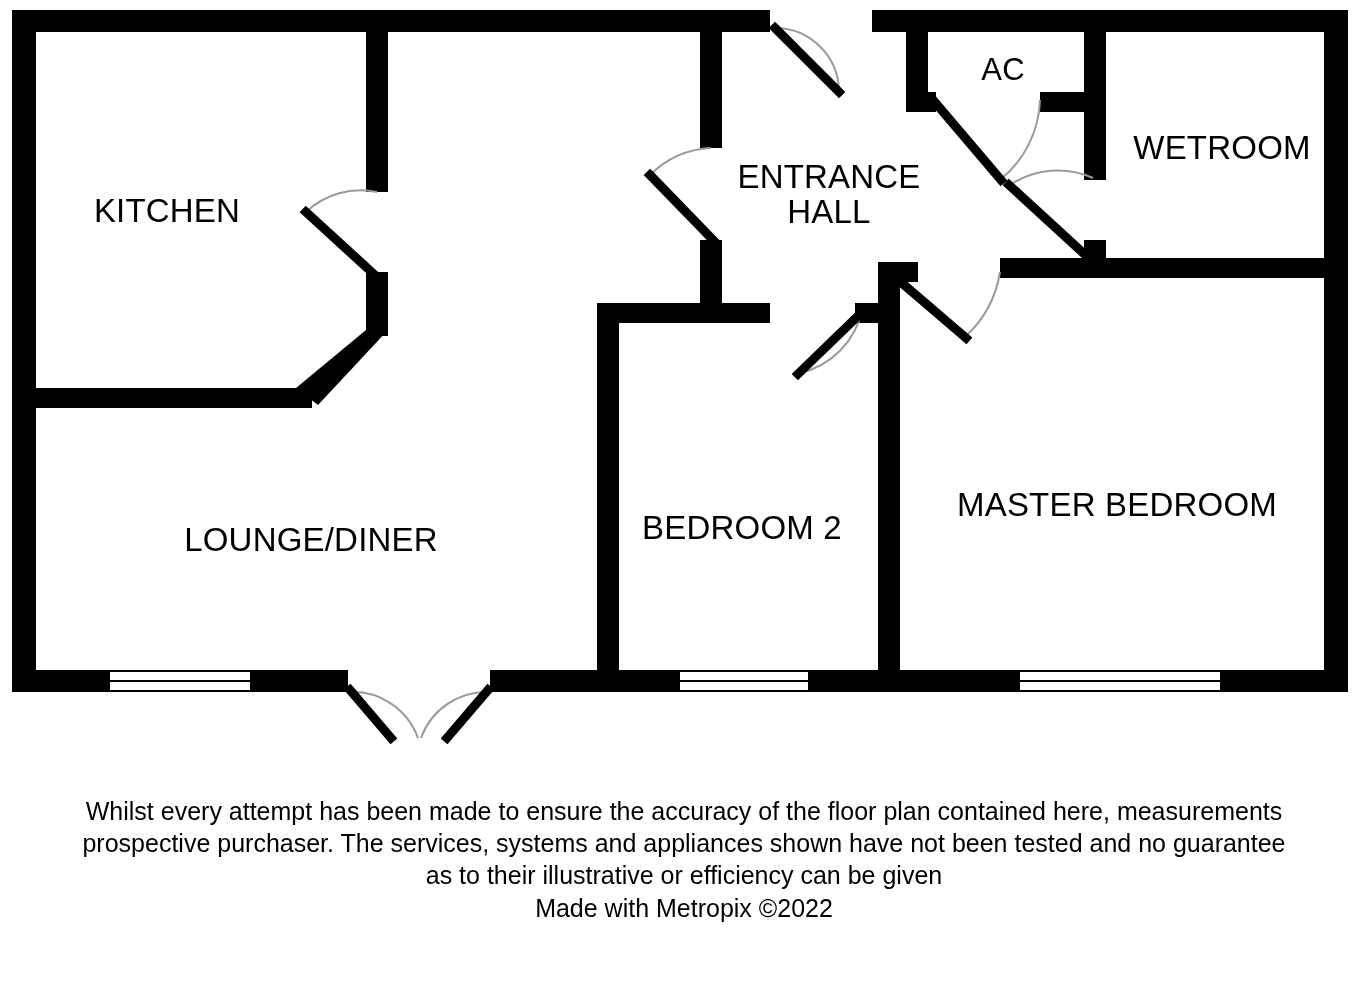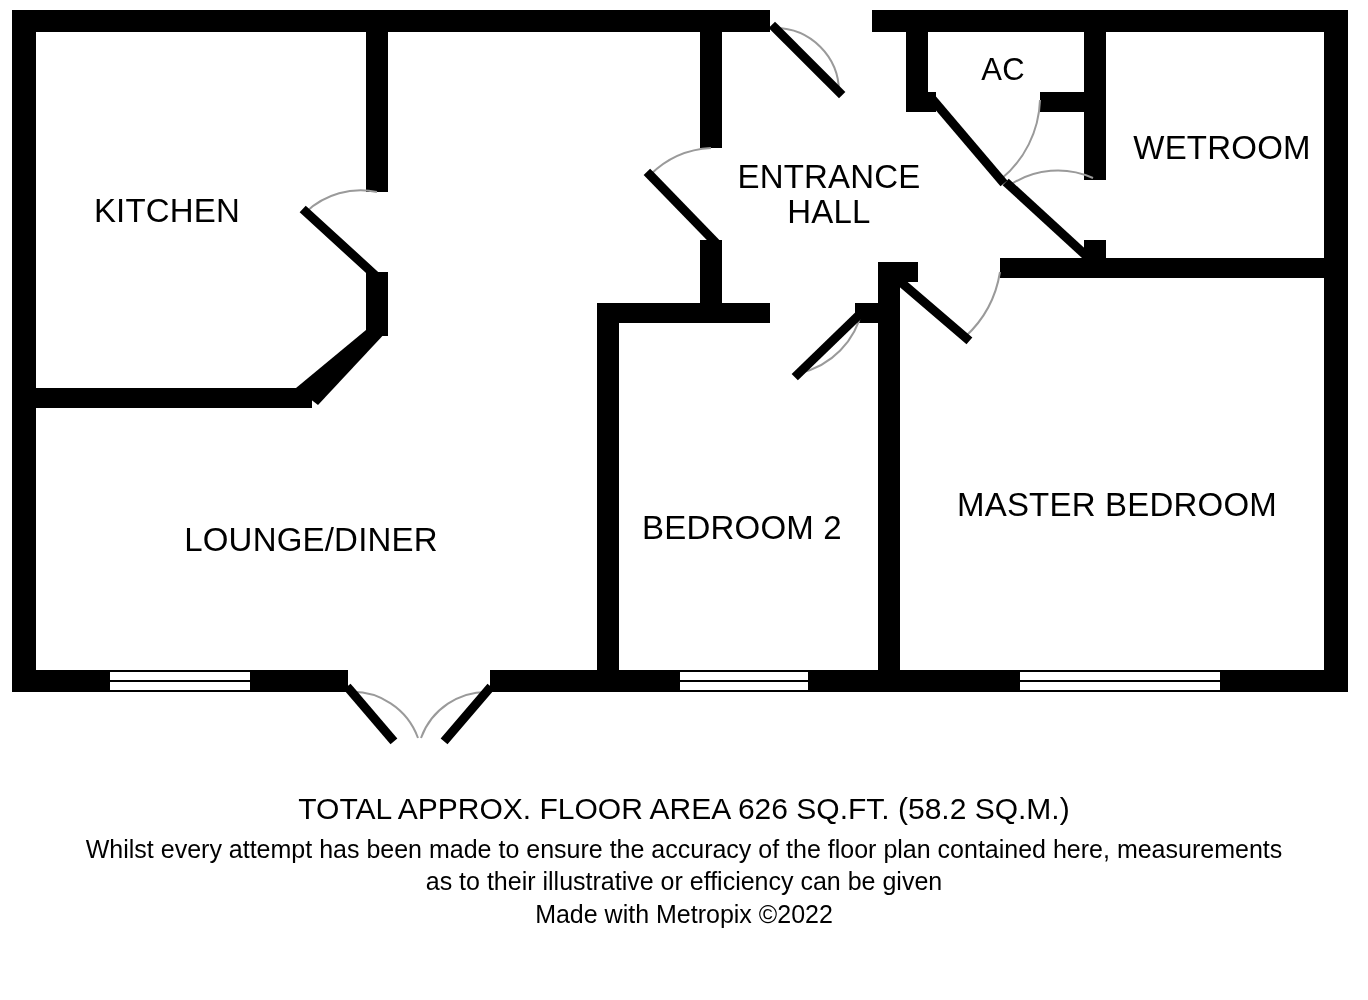--- a/index.html
+++ b/index.html
@@ -219,21 +219,21 @@
       <text class="room-label" x="311" y="551">LOUNGE/DINER</text>
 
       <text class="room-label" x="742" y="539">BEDROOM 2</text>
 
       <text class="room-label" x="1117" y="516">MASTER BEDROOM</text>
     </g>
 
   </svg>
 
   <div id="footer">
-    <div id="area-title">TOTAL APPROX. FLOOR AREA 626 SQ.FT. (58.2 SQ.M.)</div>
     <div id="disclaimer">
       <p>Whilst every attempt has been made to ensure the accuracy of the floor plan contained here, measurements</p>
+      <p>prospective purchaser. The services, systems and appliances shown have not been tested and no guarantee</p>
       <p>as to their illustrative or efficiency can be given</p>
     </div>
     <div id="credit">Made with Metropix ©2022</div>
   </div>
 
 </div>
 
 </body></html>

